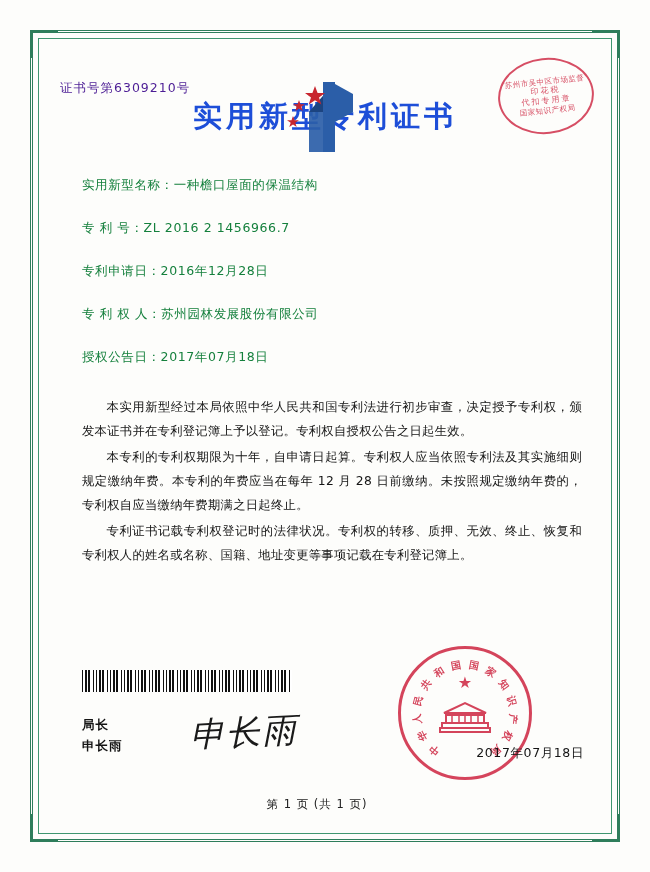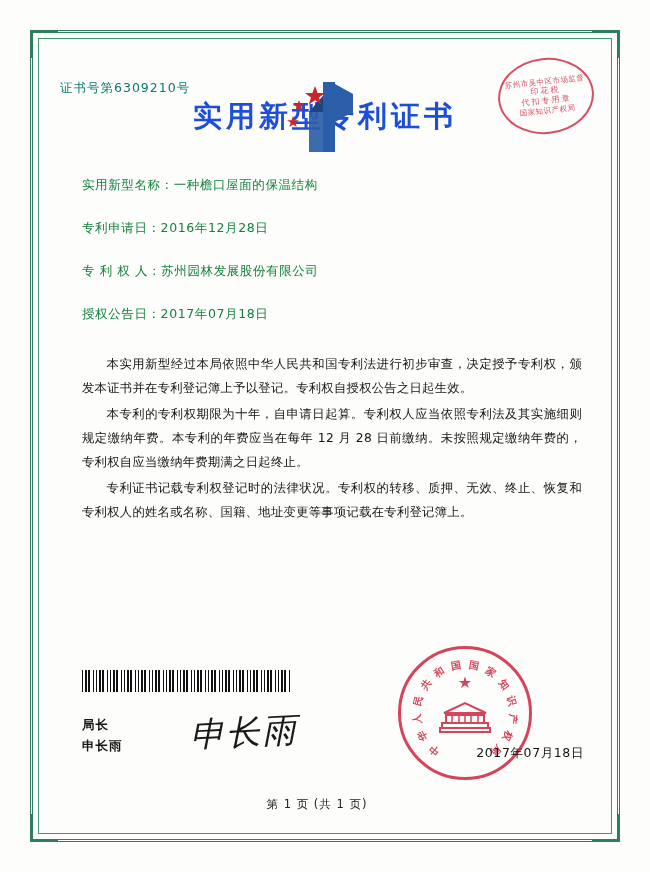--- a/index.html
+++ b/index.html
@@ -51,21 +51,21 @@
     position: absolute;
     left: 60px;
     top: 58px;
     right: 60px;
     bottom: 58px;
   }
 
   .cert-no {
     font-family: "DejaVu Sans", "Liberation Sans", sans-serif;
     font-size: 12.5px;
-    color: #0f766e;
+    color: #4c1d95;
     letter-spacing: 1px;
     margin-top: 22px;
   }
 
   
   .logo {
     position: absolute;
     left: 50%;
     top: 20px;
     transform: translateX(-50%);
@@ -277,20 +277,23 @@
       <div class="l2">印花税</div>
       <div class="l3">代扣专用章</div>
       <div class="l4">国家知识产权局</div>
     </div>
 
     <div class="doc-title">实用新型专利证书</div>
 
     <div class="fields">
       <div class="field-row">
         <span class="field-label">实用新型名称：</span><span class="field-value">一种檐口屋面的保温结构</span>
+      </div>
+      <div class="field-row">
+        <span class="field-label">专 利 号：</span><span class="field-value">ZL 2016 2 1456966.7</span>
       </div>
       <div class="field-row">
         <span class="field-label">专利申请日：</span><span class="field-value">2016年12月28日</span>
       </div>
       <div class="field-row">
         <span class="field-label">专 利 权 人：</span><span class="field-value">苏州园林发展股份有限公司</span>
       </div>
       <div class="field-row">
         <span class="field-label">授权公告日：</span><span class="field-value">2017年07月18日</span>
       </div>

